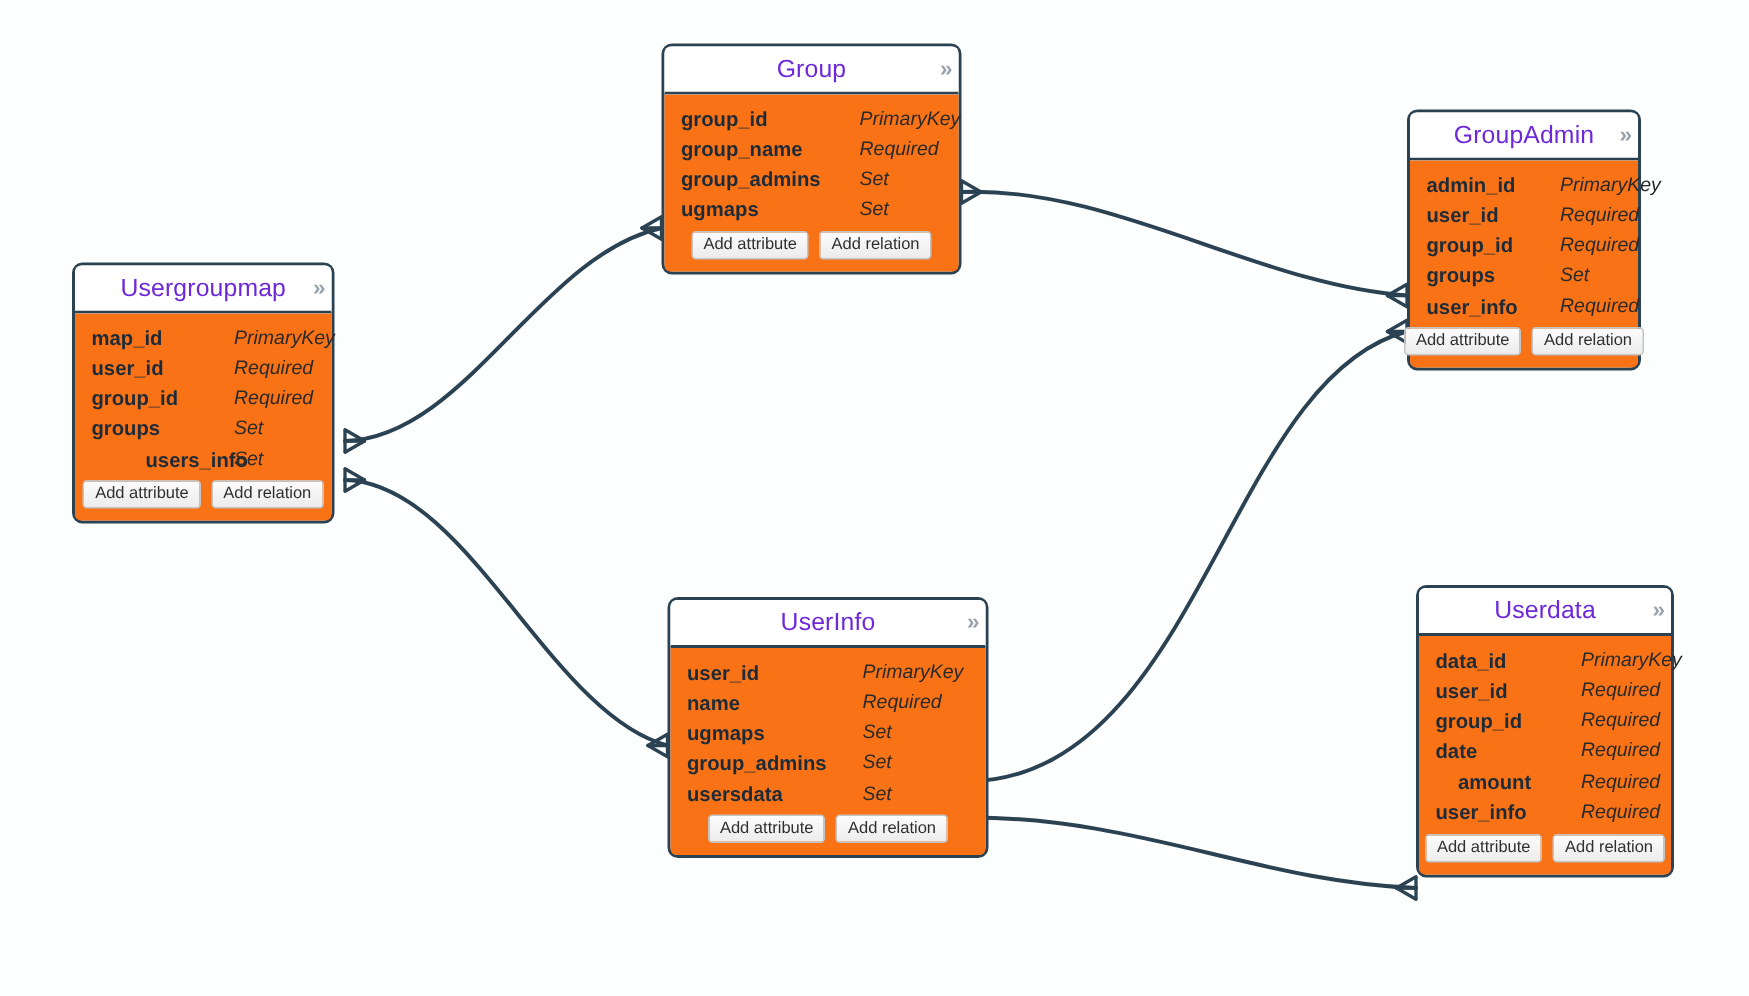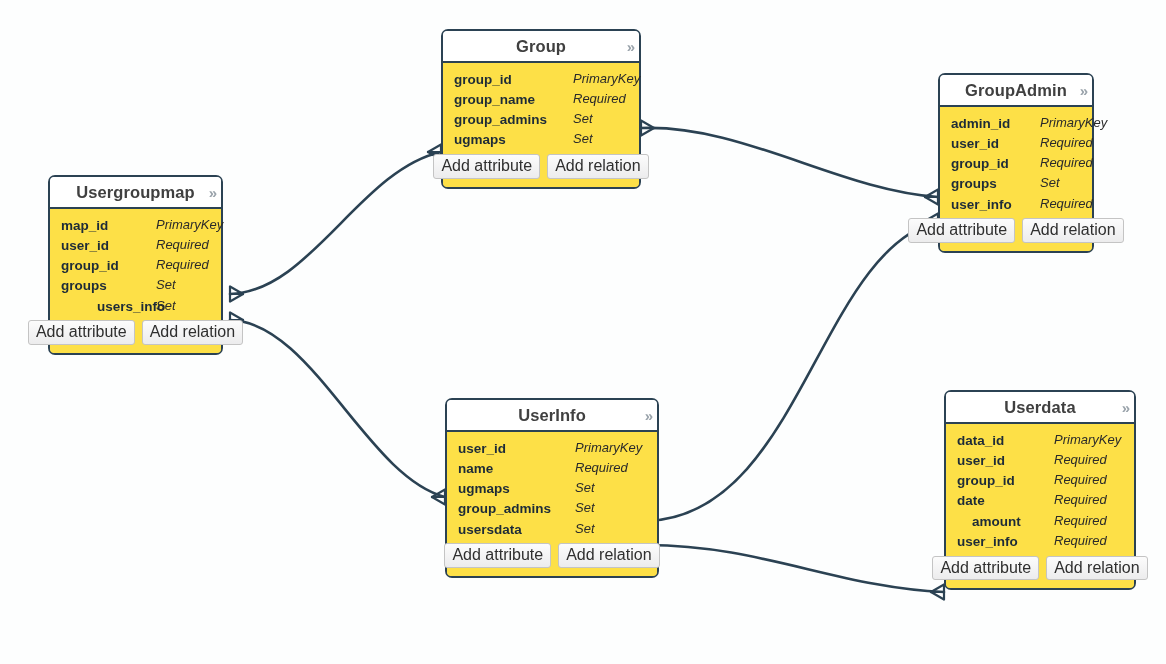--- a/index.html
+++ b/index.html
@@ -36,39 +36,39 @@
     display: flex;
     align-items: center;
     justify-content: center;
     height: 30px;
     border-bottom: 2.5px solid #2b4253;
     background: #ffffff;
     border-radius: 4px 4px 0 0;
   }
   .entity-title {
     font-size: 16.5px;
-    font-weight: bold;
-    color: #404040;
+    font-weight: normal;
+    color: #6d28d9;
     letter-spacing: 0.1px;
   }
   .collapse-icon {
     position: absolute;
     right: 7px;
     top: 50%;
     transform: translateY(-50%);
     color: #9aa3ab;
     font-size: 15px;
     line-height: 1;
     font-weight: bold;
     letter-spacing: -3px;
     display: inline-block;
   }
   .entity-body {
     padding: 6px 0 4px 0;
-    background: #fde047;
+    background: #f97316;
     border-radius: 0 0 4px 4px;
   }
   .attr-row {
     display: flex;
     align-items: baseline;
     padding: 1.5px 10px 1.5px 11px;
     line-height: 1.28;
   }
   .attr-name {
     font-size: 13.5px;
@@ -89,21 +89,21 @@
     position: absolute;
   }
   .btn-row {
     display: flex;
     justify-content: center;
     gap: 7px;
     padding: 4px 6px 4px 6px;
   }
   .mini-btn {
     font-family: "Liberation Sans", sans-serif;
-    font-size: 16px;
+    font-size: 11px;
     color: #2f2f2f;
     background: linear-gradient(#fcfcfc, #ececed);
     border: 1px solid #c4c4c4;
     border-radius: 3px;
     padding: 2px 7px 3px 7px;
     cursor: pointer;
     white-space: nowrap;
     line-height: 1.1;
   }
 </style>
@@ -295,21 +295,21 @@
         <div class="attr-row" style="position: relative; text-align: right;">
           <span class="attr-name">usersdata</span>
           <span class="attr-kind fixed-col" style="left: 118px;">Set</span>
         </div>
         <div class="btn-row">
           <button class="mini-btn">Add attribute</button>
           <button class="mini-btn">Add relation</button>
         </div>
       </div>
     </div>
-    <div class="entity" style="left: 944px; top: 390px; width: 192px;">
+    <div class="entity" style="left: 944px; top: 390px; width: 172px;">
       <div class="entity-header">
         <span class="entity-title">Userdata</span>
         <span class="collapse-icon">»</span>
       </div>
       <div class="entity-body">
         <div class="attr-row" style="position: relative;">
           <span class="attr-name">data_id</span>
           <span class="attr-kind fixed-col" style="left: 98px;">PrimaryKey</span>
         </div>
         <div class="attr-row" style="position: relative;">

